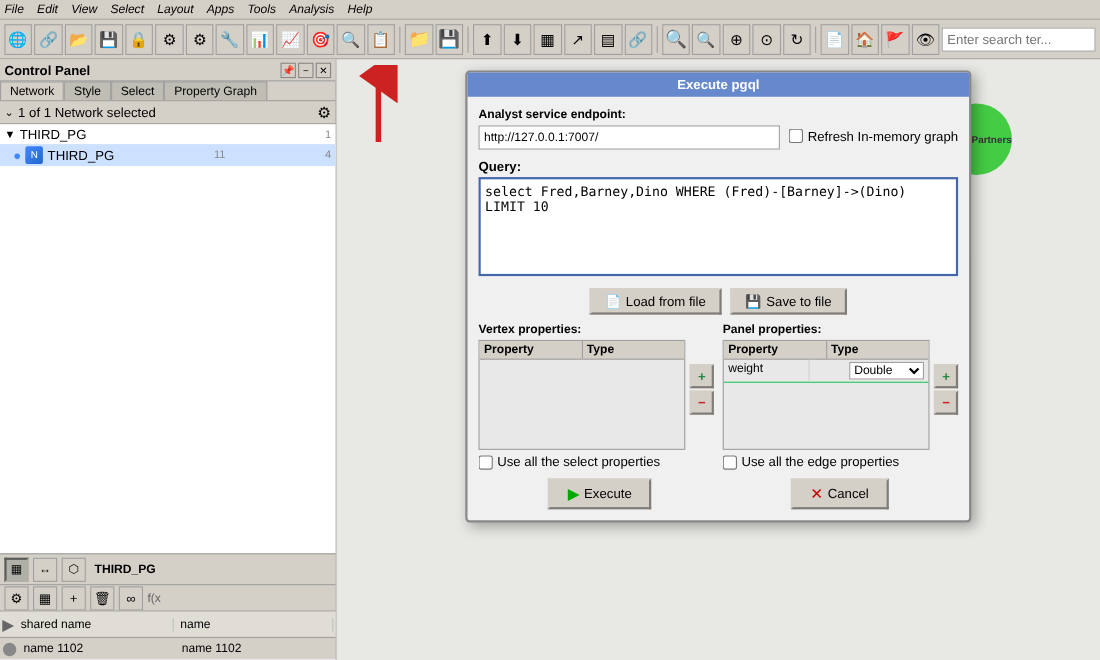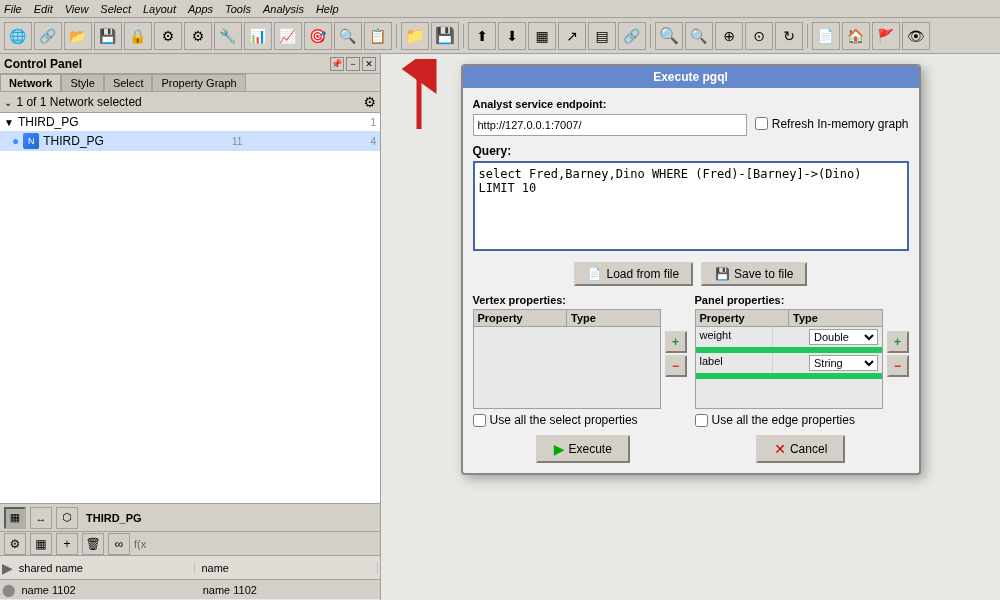--- a/index.html
+++ b/index.html
@@ -47,21 +47,21 @@
     }
 
     
     .main-area {
       display: flex;
       height: calc(600px - 54px);
     }
 
     
     .control-panel {
-      width: 381px;
+      width: 306px;
       background: #d4d0c8;
       border-right: 1px solid #a0a0a0;
       display: flex;
       flex-direction: column;
     }
     .cp-header {
       background: #d4d0c8;
       height: 20px;
       display: flex;
       align-items: center;
@@ -90,21 +90,21 @@
     .cp-tab {
       padding: 2px 8px;
       background: #c0bdb5;
       border: 1px solid #a0a0a0;
       border-bottom: none;
       cursor: pointer;
       font-size: 11px;
     }
     .cp-tab.active {
       background: #d4d0c8;
-      font-weight: bold;
+      font-weight: normal;
     }
     .cp-status {
       display: flex;
       align-items: center;
       padding: 2px 4px;
       font-size: 11px;
       border-bottom: 1px solid #a0a0a0;
       gap: 4px;
     }
     .cp-gear { font-size: 14px; margin-left: auto; cursor: pointer; }
@@ -327,21 +327,21 @@
       font-weight: bold;
       font-size: 11px;
       border-right: 1px solid #a0a0a0;
     }
     .props-th:last-child { border-right: none; }
     .props-table-body {
       min-height: 80px;
     }
     .props-table-row {
       display: flex;
-      border-bottom: 6px solid #22c55e;
+      border-bottom: 1px solid #22c55e;
       gap: 32px;
     }
     .props-td {
       flex: 1;
       padding: 2px 4px;
       font-size: 11px;
       border-right: 1px solid #d0d0d0;
     }
     .props-td:last-child { border-right: none; }
     .props-td select {
@@ -455,20 +455,21 @@
   <button class="toolbar-btn" style="font-size:16px;">🔍</button>
   <button class="toolbar-btn">🔍</button>
   <button class="toolbar-btn">⊕</button>
   <button class="toolbar-btn">⊙</button>
   <button class="toolbar-btn">↻</button>
   <div class="toolbar-separator"></div>
   <button class="toolbar-btn">📄</button>
   <button class="toolbar-btn">🏠</button>
   <button class="toolbar-btn">🚩</button>
   <button class="toolbar-btn">👁</button>
+  <input class="search-box" type="text" placeholder="Enter search ter..." style="">
 </div>
 
 <div class="main-area">
 
   <div class="control-panel">
     <div class="cp-header">
       <span>Control Panel</span>
       <div class="cp-controls">
         <button class="cp-btn">📌</button>
         <button class="cp-btn">−</button>
@@ -619,30 +620,20 @@
                     <div class="props-table-row">
                       <div class="props-td">weight</div>
                       <div class="props-td">
                         <select>
                           <option>Double</option>
                           <option>String</option>
                           <option>Integer</option>
                         </select>
                       </div>
                     </div>
-                    <div class="props-table-row">
-                      <div class="props-td">label</div>
-                      <div class="props-td">
-                        <select>
-                          <option>String</option>
-                          <option>Double</option>
-                          <option>Integer</option>
-                        </select>
-                      </div>
-                    </div>
                   </div>
                 </div>
                 <div class="props-side-btns">
                   <button class="props-side-btn" style="color:#228844; font-weight:bold;">+</button>
                   <button class="props-side-btn" style="color:#cc2222; font-weight:bold;">−</button>
                 </div>
               </div>
               <div class="use-all-row">
                 <input type="checkbox" style="">
                 <span>Use all the edge properties</span>

